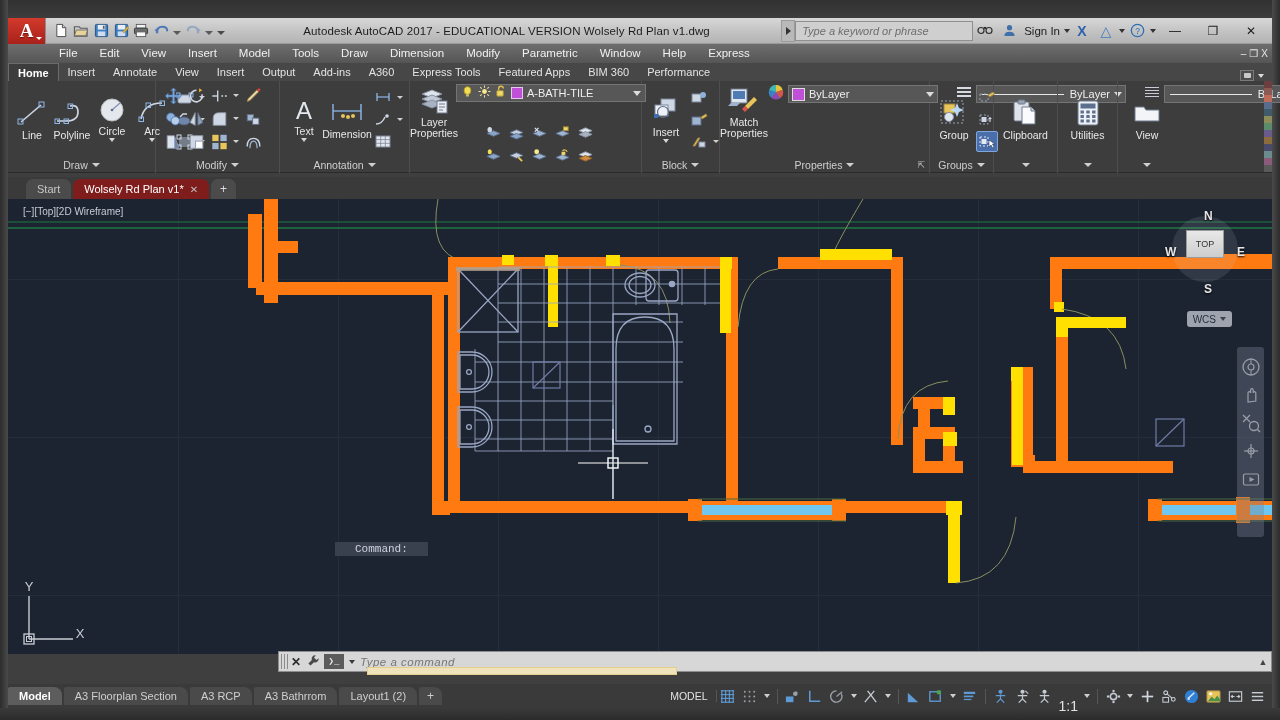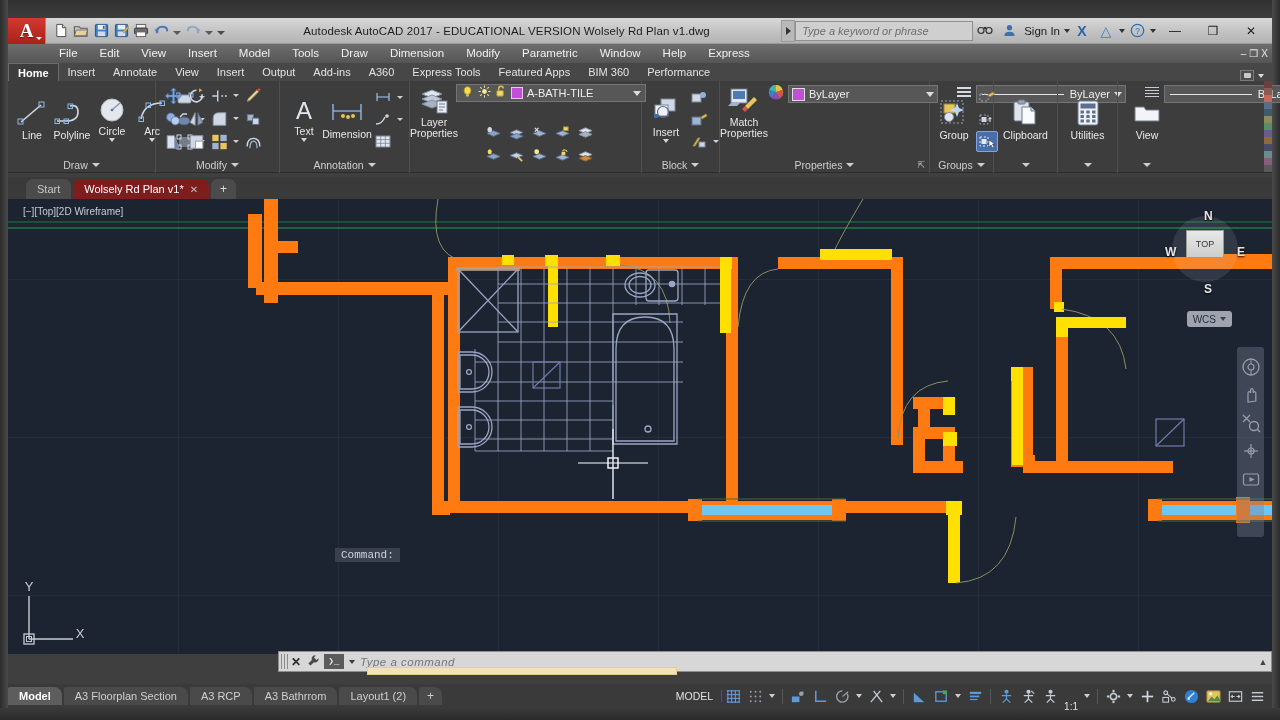--- a/index.html
+++ b/index.html
@@ -155,21 +155,21 @@
   
   .edgestrip{position:absolute; right:0; top:0; bottom:0; width:8px;}
   .edgestrip i{display:block;width:8px;height:7px;}
 
   
   .ucs { position:absolute; left:10px; bottom:8px; width:70px; height:65px; }
 
   
   .cmdhist { position:absolute; left:327px; bottom:78px; width:420px; }
   .cmdline-txt { display:inline-block; background:#39414f; color:#cdd3de;
-     font-family:"Liberation Mono",monospace; font-size:11px; padding:1px 6px; margin-bottom:14px;}
+     font-family:"Liberation Mono",monospace; font-size:11px; padding:1px 20px; margin-bottom:20px;}
 
   
   .cmdbar { position:absolute; left:278px; right:8px; bottom:48px; height:21px; display:flex;
      align-items:center; background:#d7d7d7; border:1px solid #8d8d8d; }
   .cmd-grip{width:7px;height:15px;margin-left:2px;
      background:repeating-linear-gradient(to right,#8b8b8b 0 1px,transparent 1px 3px);}
   .cmd-x{width:16px;text-align:center;font-size:12px;color:#2b2b2b;font-weight:bold;}
   .cmd-wr{width:18px;text-align:center;font-size:12px;color:#3a3a3a;}
   .cmd-prompt{width:20px;height:15px;background:#5b5b5b;color:#e8e8e8;font-size:9px;
      display:flex;align-items:center;justify-content:center;font-family:"Liberation Mono",monospace;
@@ -186,21 +186,21 @@
      background:#3a3a3a; display:flex; align-items:center; }
   .ltab { height:18px; display:flex; align-items:center; padding:0 11px; font-size:11px;
      color:#cfcfcf; background:#4a4a4a; border-radius:2px 8px 0 0; margin-right:2px; cursor:default;}
   .ltab.active{ background:#5d5d5d; color:#fff; font-weight:bold;}
   .ltab.plus{ padding:0 8px; font-size:12px; }
   .sb-right { margin-left:auto; display:flex; align-items:center; gap:0px; padding-right:4px; }
   .sb-model { font-size:10.5px; color:#e2e2e2; padding:0 8px; border-right:1px solid #555; }
   .sbi { width:22px;height:22px; display:flex; align-items:center; justify-content:center; }
   .sbcaret{width:0;height:0;border-left:3.5px solid transparent;border-right:3.5px solid transparent;
      border-top:4px solid #cfcfcf;margin:0 3px;}
-  .sb-scale{font-size:10px;color:#e2e2e2;padding:0 3px;margin-top:20px;}
+  .sb-scale{font-size:14px;color:#e2e2e2;padding:0 3px;margin-top:20px;}
   .sb-sep{width:1px;height:15px;background:#565656;margin:0 4px;}
 </style>
 </head>
 <body>
 
 <div id="app">
   <div class="win-frame">
     <div class="win-edge-t"></div>
     <div class="win-edge-l"></div>
     <div class="win-edge-r"></div>

